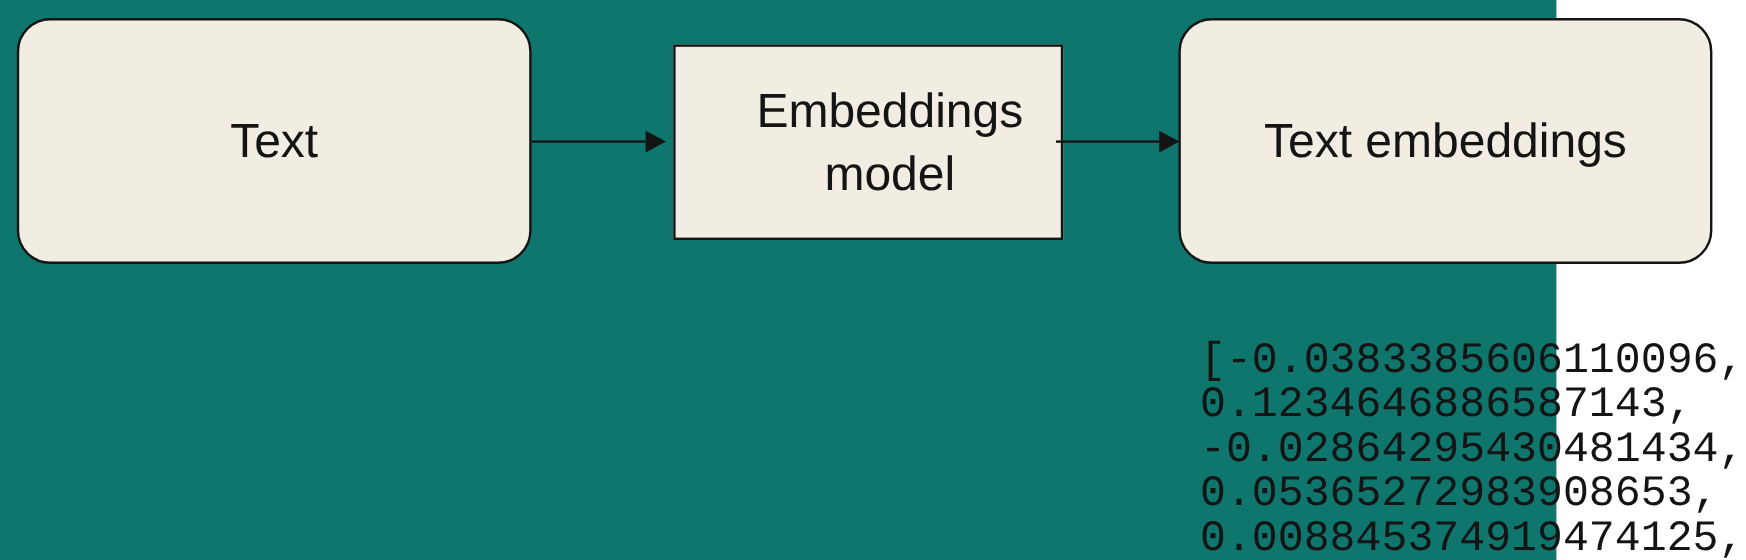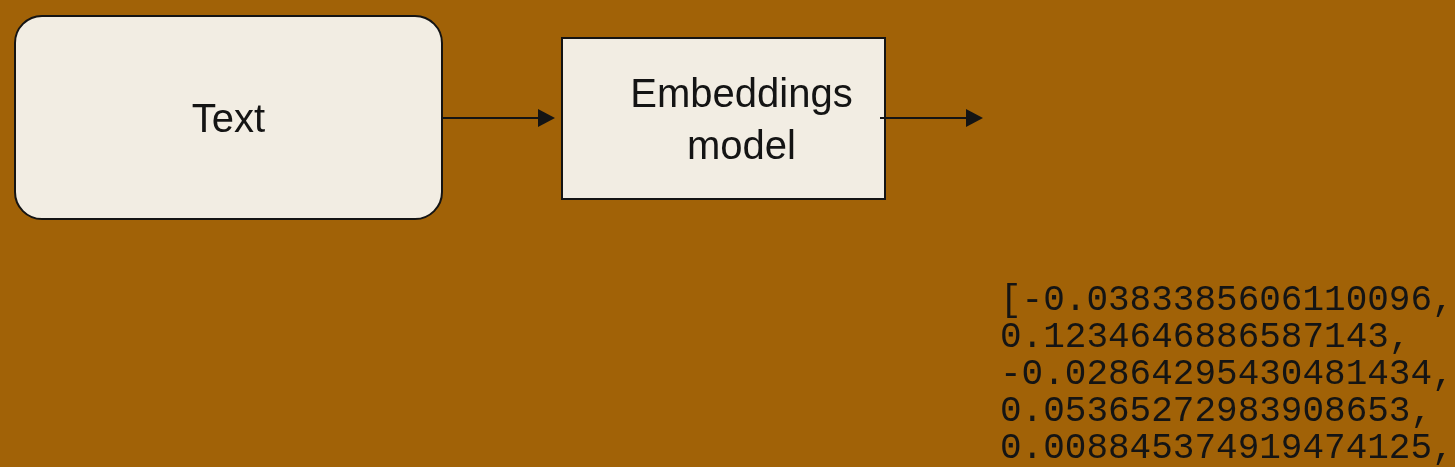--- a/index.html
+++ b/index.html
@@ -7,23 +7,23 @@
     padding: 0;
   }
   body {
     width: 1455px;
     height: 467px;
     overflow: hidden;
     font-family: "Liberation Sans", sans-serif;
   }
   .canvas {
     position: relative;
-    width: 1455px;
+    width: 1297px;
     height: 467px;
-    background: #a16207;
+    background: #0f766e;
     color: #141414;
   }
   .node {
     position: absolute;
     border: 2px solid #141414;
     background: #f2ede3;
     display: flex;
     align-items: center;
     justify-content: center;
     box-sizing: border-box;
@@ -116,20 +116,23 @@
   <div class="node" id="node-model">
     <div class="node-label">Embeddings
 model</div>
   </div>
 
   <div class="arrow" id="arrow-2">
     <div class="arrow-line"></div>
     <div class="arrow-head"></div>
   </div>
 
+  <div class="node" id="node-output">
+    <div class="node-label">Text embeddings</div>
+  </div>
 
 
   <div class="mono-block" id="example-output">[-0.0383385606110096,
 0.1234646886587143,
 -0.02864295430481434,
 0.05365272983908653,
 0.008845374919474125, …]</div>
 
 </div>
 

